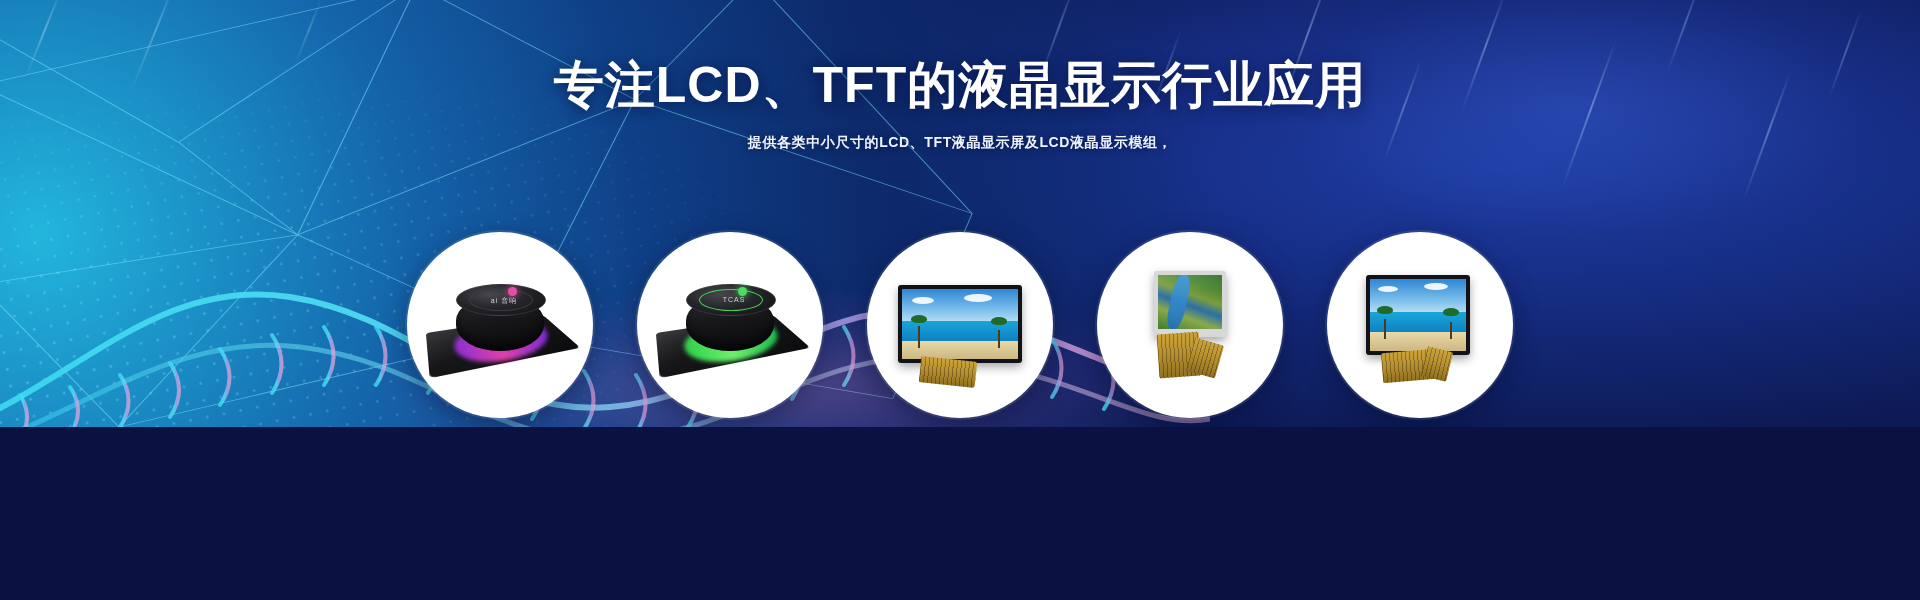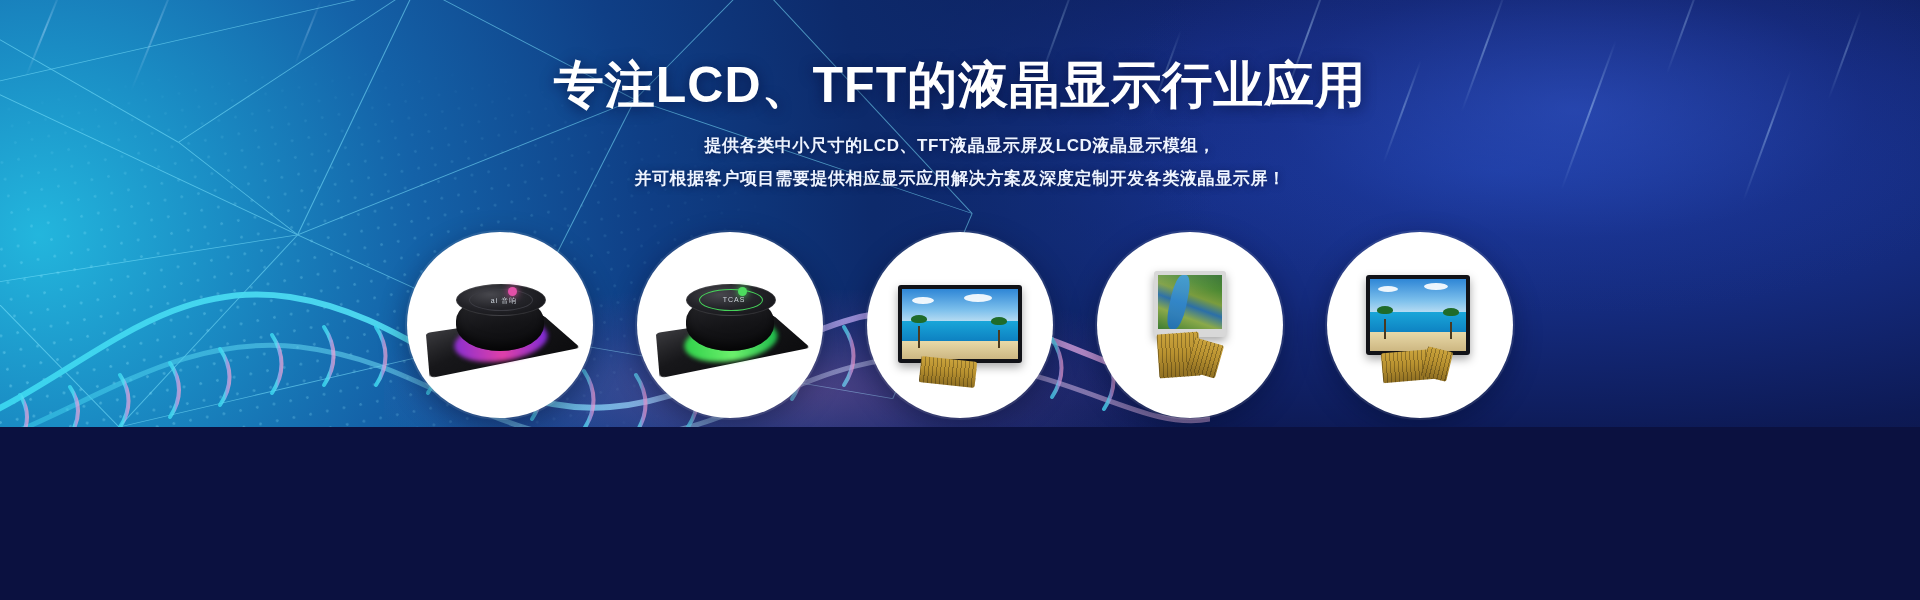--- a/index.html
+++ b/index.html
@@ -53,21 +53,21 @@
   }
 
   
   .copy{position:absolute;left:0;right:0;top:58px;text-align:center;z-index:6;}
   .headline{
     color:#fff;font-size:50px;font-weight:bold;letter-spacing:1px;
     line-height:1.1;margin:0 0 16px 0;
     text-shadow:0 2px 14px rgba(5,15,60,.75);
   }
   .sub{
-    color:#eef4ff;font-size:17px;font-weight:bold;line-height:1.95;
+    color:#eef4ff;font-size:14px;font-weight:bold;line-height:1.95;
     letter-spacing:.6px;margin:15px;
     text-shadow:0 1px 7px rgba(5,15,60,.7);
   }
 
   
   .products{
     position:absolute;left:0;right:0;top:232px;
     display:flex;justify-content:center;align-items:flex-start;
     gap:44px;z-index:7;
   }
@@ -246,21 +246,20 @@
     <div class="streak" style="left:1615px;top:40px;  height:160px; transform:rotate(20deg); opacity:.55"></div>
     <div class="streak" style="left:1700px;top:-20px; height:100px; transform:rotate(20deg); opacity:.40"></div>
     <div class="streak" style="left:1790px;top:70px;  height:140px; transform:rotate(20deg); opacity:.50"></div>
     <div class="streak" style="left:1860px;top:10px;  height:95px;  transform:rotate(20deg); opacity:.38"></div>
   </div>
 
   <div class="copy">
     <h1 class="headline">专注LCD、TFT的液晶显示行业应用</h1>
     <p class="sub">
       <span>提供各类中小尺寸的LCD、TFT液晶显示屏及LCD液晶显示模组，</span><br>
-      <span>并可根据客户项目需要提供相应显示应用解决方案及深度定制开发各类液晶显示屏！</span>
     </p>
   </div>
 
   <div class="products">
 
     <div class="pcircle">
       <div class="inner">
         <div class="plate"></div>
         <div class="ring-glow ring-purple"></div>
         <div class="puck"></div>

